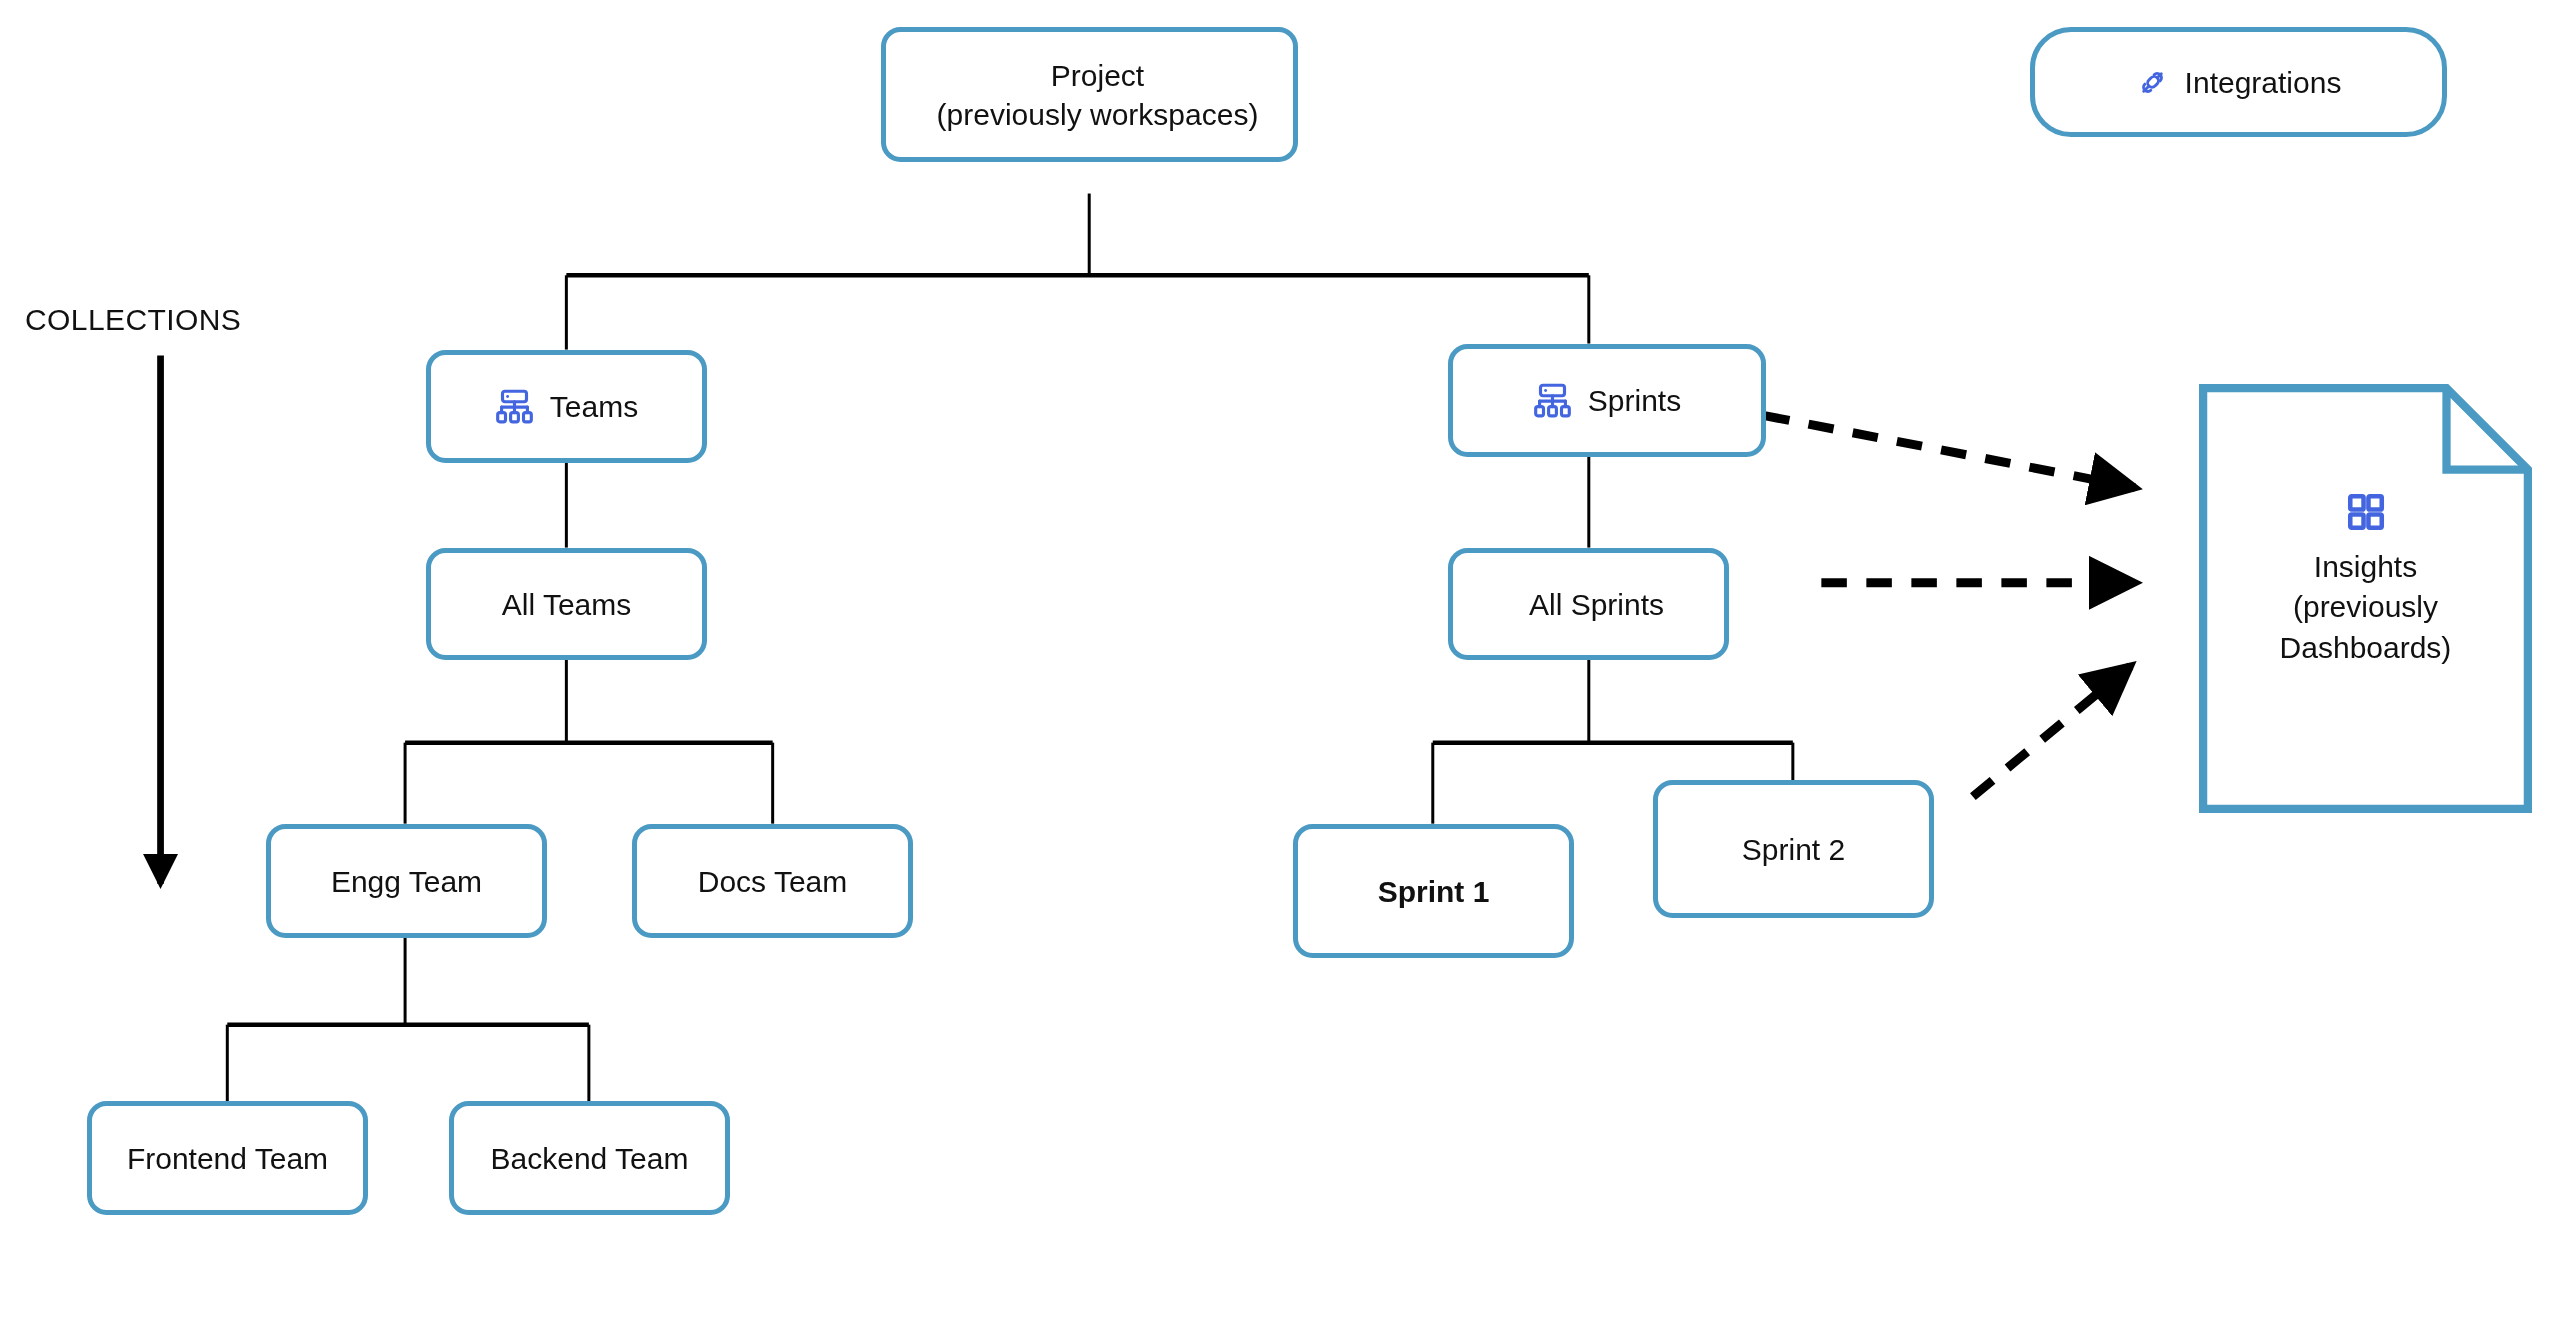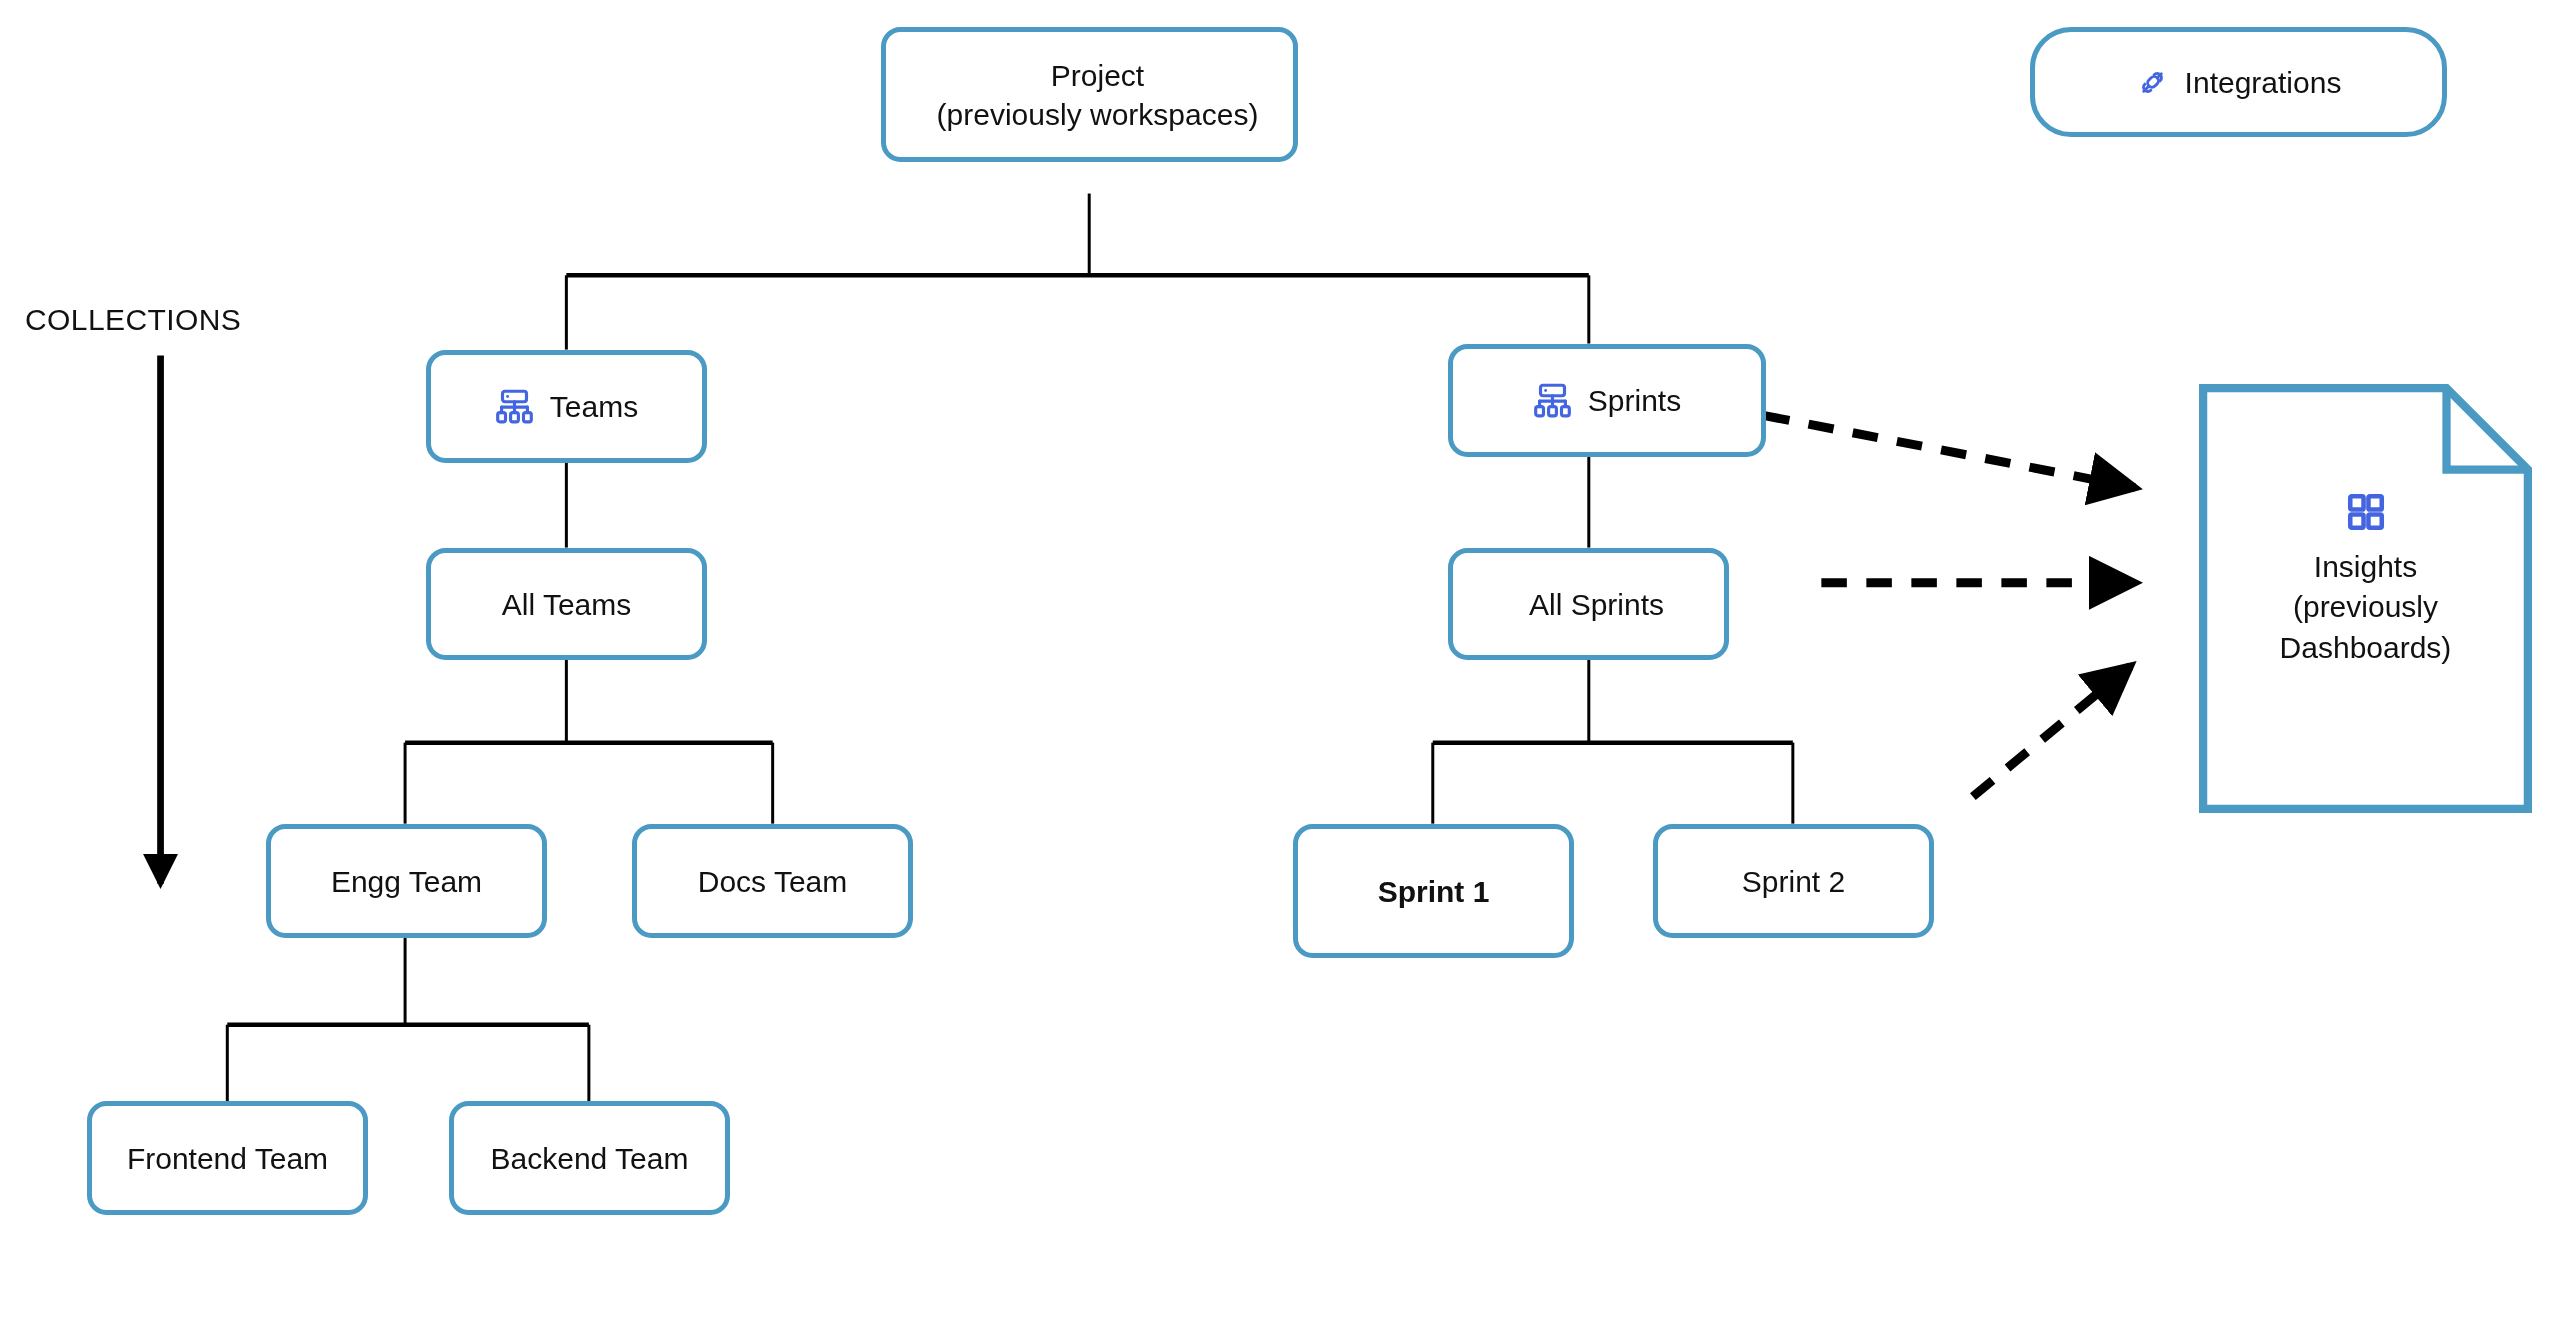--- a/index.html
+++ b/index.html
@@ -231,21 +231,21 @@
   </div>
 
   <div class="node" style="--stroke:#4A9AC4; left:632px; top:824px; width:281px; height:114px;">
     <span class="label">Docs Team</span>
   </div>
 
   <div class="node" style="--stroke:#4A9AC4; left:1293px; top:824px; width:281px; height:134px;font-weight:bold;">
     <span class="label">Sprint 1</span>
   </div>
 
-  <div class="node" style="--stroke:#4A9AC4; left:1653px; top:824px; width:281px; height:114px;">
+  <div class="node" style="--stroke:#4A9AC4; left:1653px; top:780px; width:281px; height:138px;">
     <span class="label">Sprint 2</span>
   </div>
 
   <div class="node" style="--stroke:#4A9AC4; left:87px; top:1101px; width:281px; height:114px;">
     <span class="label">Frontend Team</span>
   </div>
 
   <div class="node" style="--stroke:#4A9AC4; left:449px; top:1101px; width:281px; height:114px;">
     <span class="label">Backend Team</span>
   </div>

